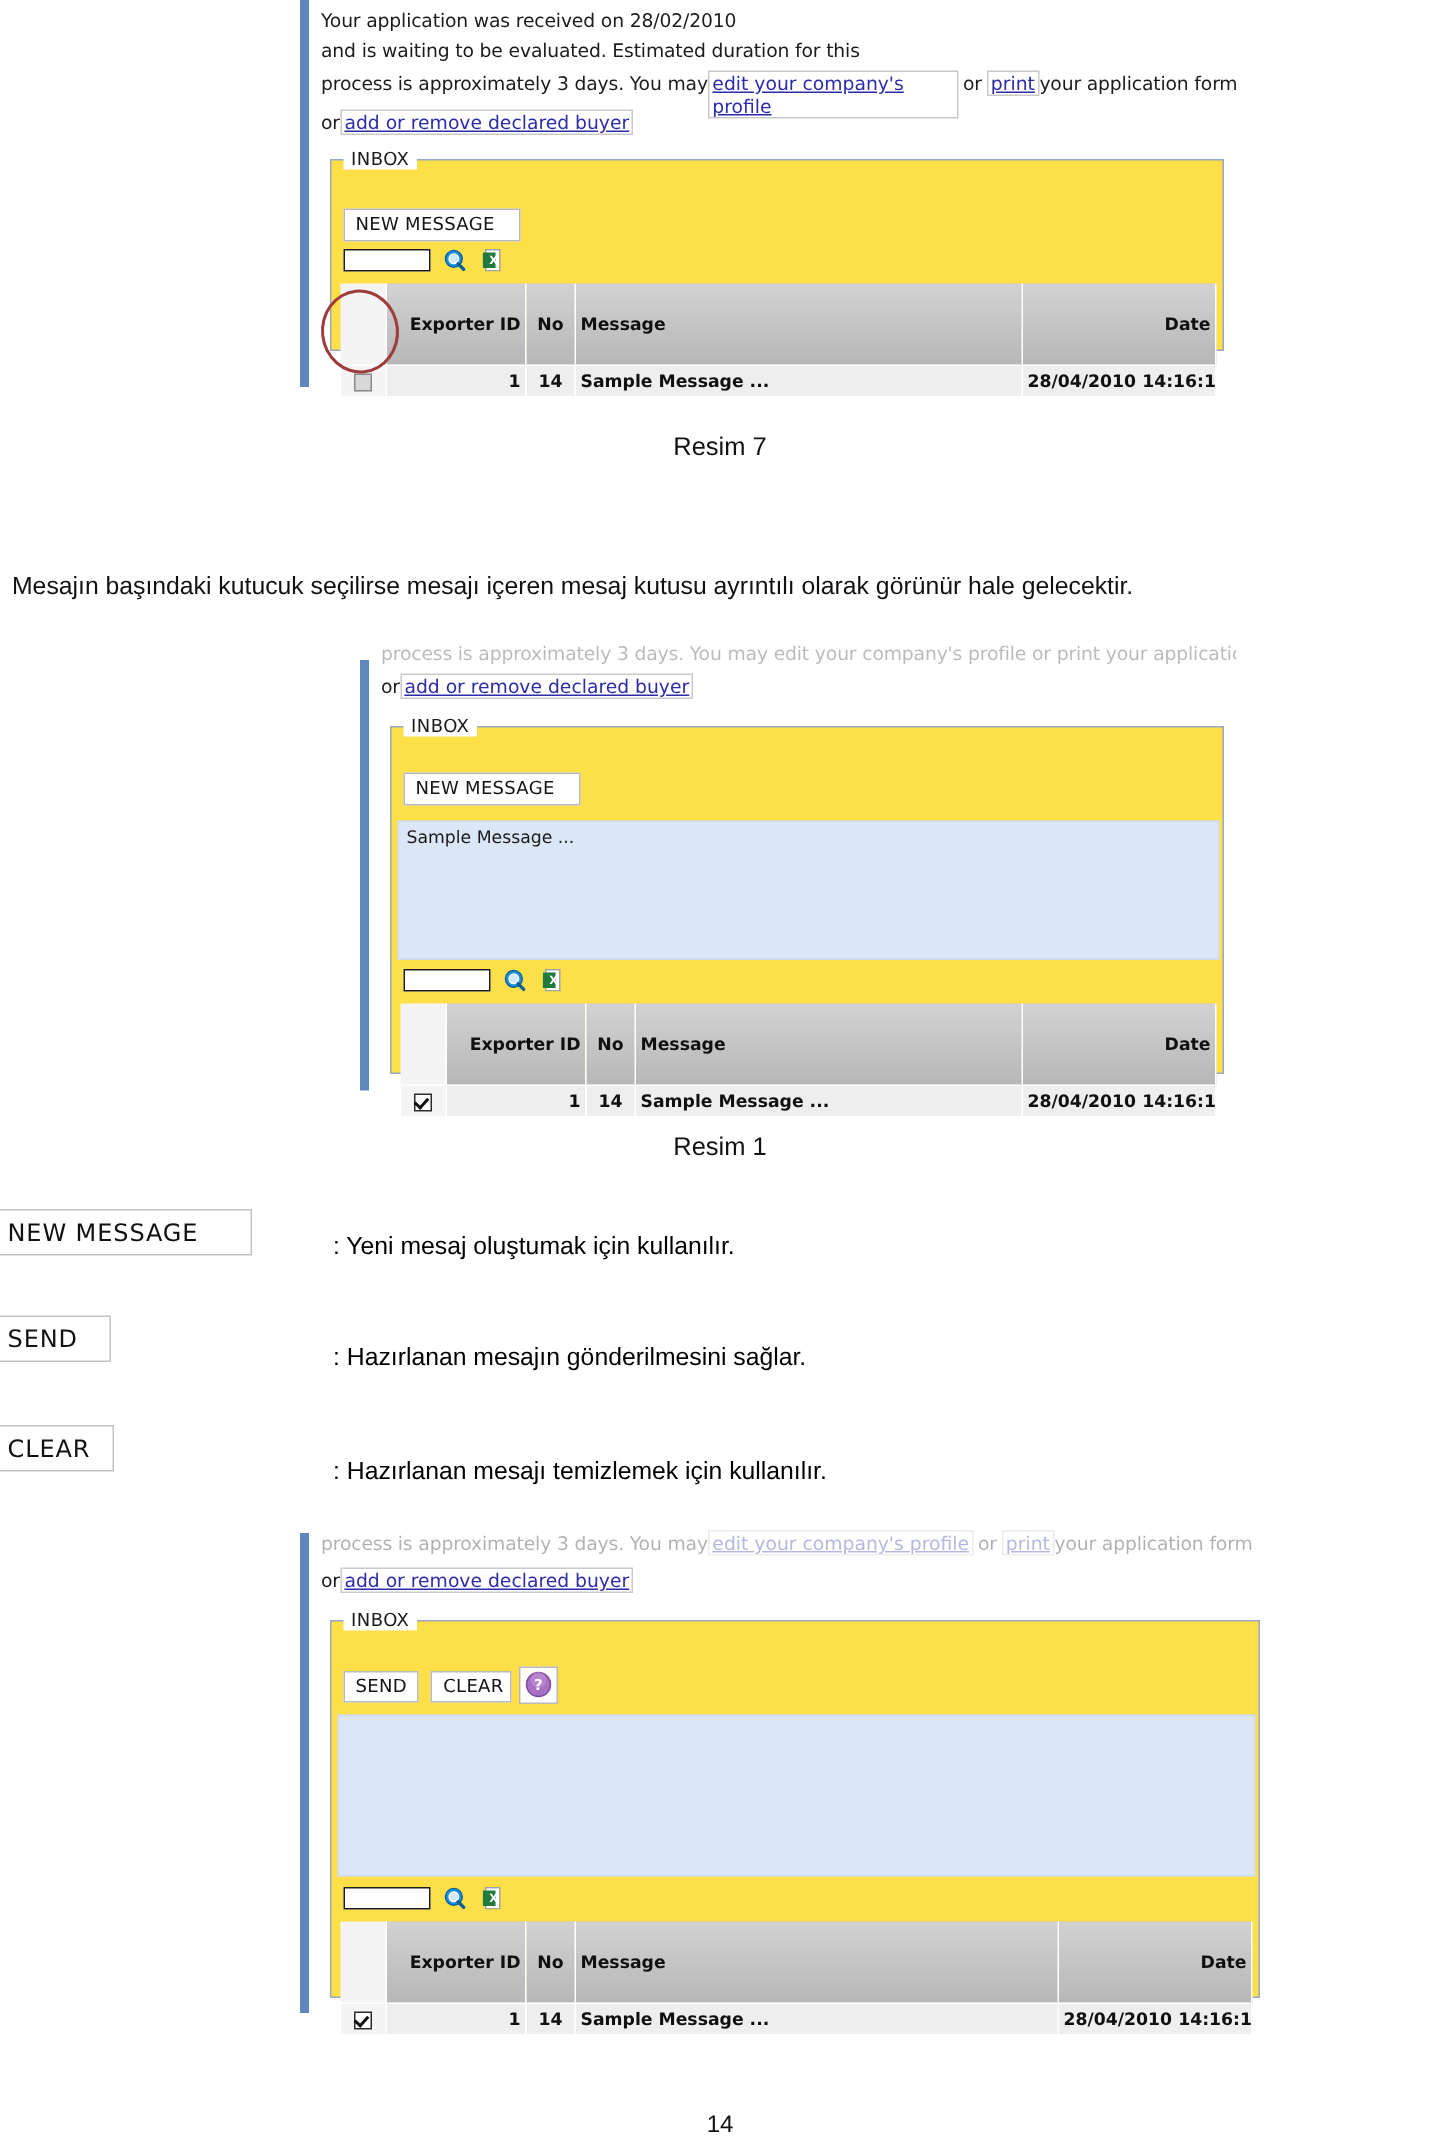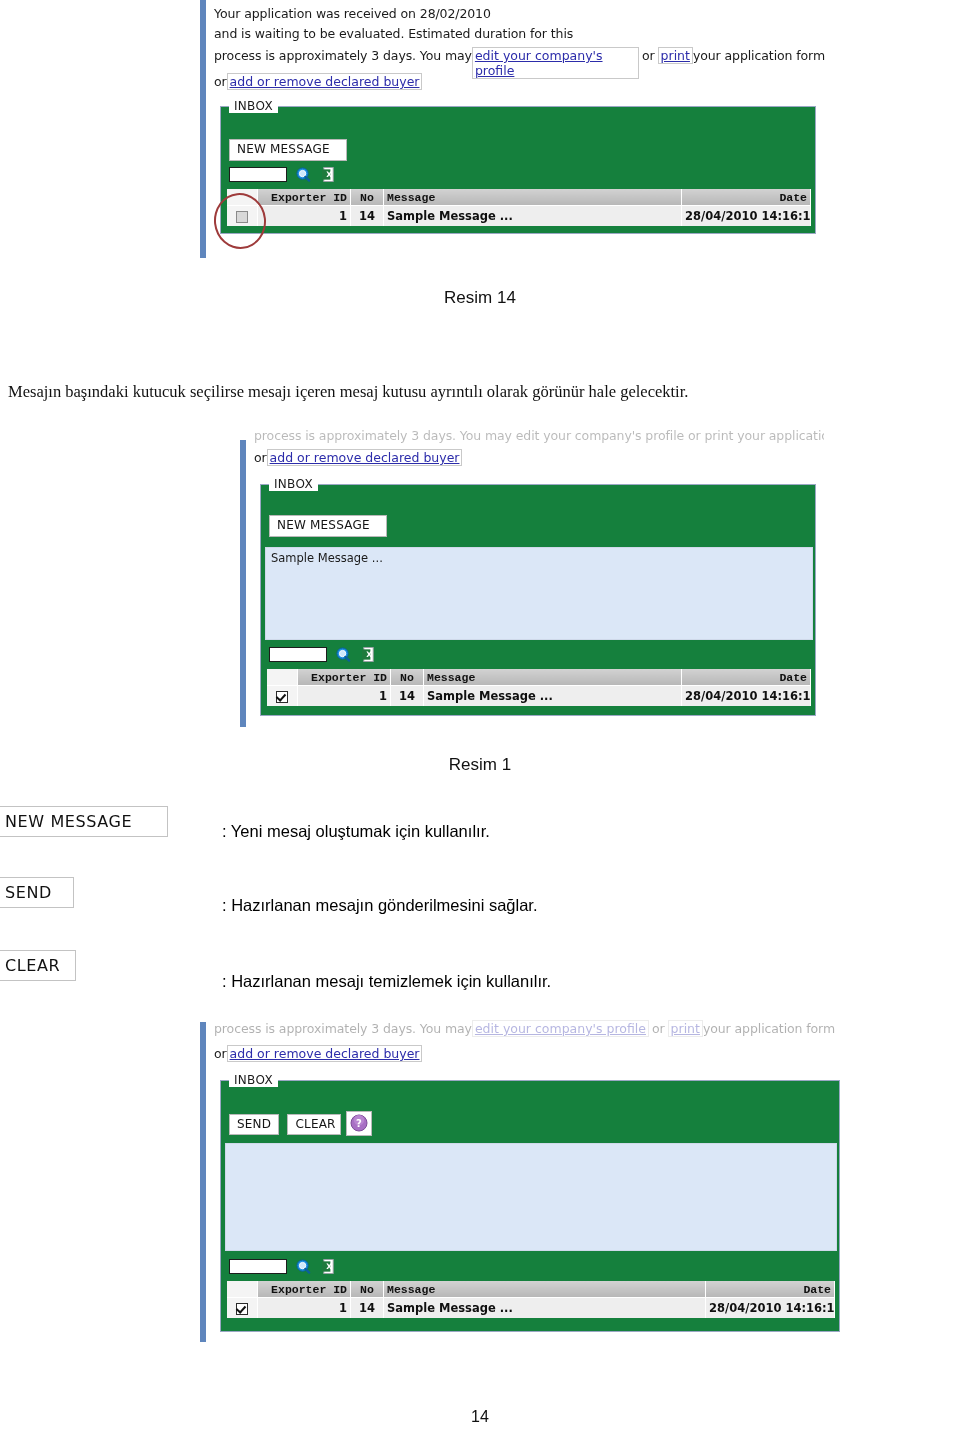--- a/index.html
+++ b/index.html
@@ -59,21 +59,21 @@
     background: #fff;
     font-family: "DejaVu Sans", sans-serif;
     font-size: 12.5px;
   }
   .plain-seg { padding: 0 3px; }
 
   
   .inbox {
     position: absolute;
     border: 1px solid #9aa7c4;
-    background: #15803d;
+    background: #fde047;
     box-sizing: border-box;
   }
   .inbox-legend {
     position: absolute;
     top: -8px;
     left: 8px;
     background: #ffffff;
     padding: 0 5px;
     font-family: "DejaVu Sans", sans-serif;
     font-size: 12px;
@@ -120,24 +120,23 @@
     table-layout: fixed;
     font-family: "DejaVu Sans", sans-serif;
     font-size: 11.5px;
     font-weight: bold;
     color: #101010;
   }
   .grid th {
     background: linear-gradient(#d2d2d2, #b7b7b7);
     border-right: 1px solid #ffffff;
     text-align: left;
-    padding: 0 3px;
+    padding: 19px 3px;
     font-weight: bold;
     height: 16px;
-    font-family: Liberation Mono, monospace;
   }
   .grid td {
     background: #eeeeee;
     border-right: 1px solid #ffffff;
     border-top: 1px solid #ffffff;
     padding: 2px 3px;
     height: 16px;
     overflow: hidden;
     white-space: nowrap;
   }
@@ -197,21 +196,21 @@
   
   .doc-caption {
     position: absolute;
     font-family: "Liberation Sans", sans-serif;
     font-size: 17px;
     color: #111111;
     white-space: nowrap;
   }
   .doc-para {
     position: absolute;
-    font-family: Liberation Serif, serif;
+    font-family: Liberation Sans, sans-serif;
     font-size: 16.5px;
     color: #111111;
     white-space: nowrap;
   }
   .legend-desc {
     position: absolute;
     font-family: "Liberation Sans", sans-serif;
     font-size: 16.5px;
     color: #000000;
     white-space: nowrap;
@@ -318,21 +317,21 @@
             <td class="c-date">28/04/2010 14:16:16</td>
           </tr>
         </tbody>
       </table>
     </div>
   </div>
 
   <div class="annot-ellipse" style="left:14px; top:193px; width:48px; height:52px;"></div>
 </div>
 
-<div class="doc-caption" style="left:0; right:0; top:288px; text-align:center;">Resim 14</div>
+<div class="doc-caption" style="left:0; right:0; top:288px; text-align:center;">Resim 7</div>
 
 <div class="doc-para" style="left:8px; top:382px;">Mesajın başındaki kutucuk seçilirse mesajı içeren mesaj kutusu ayrıntılı olarak görünür hale gelecektir.</div>
 
 <div class="shot" style="left:240px; top:432px; width:580px; height:295px;">
   <div class="shot-rail" style="top:8px;"></div>
   <div class="shot-inner">
 
     <div class="faded-strip app-text" style="left:0; top:-4px; width:570px;">process is approximately 3 days. You may edit your company's profile or print your application form</div>
 
     <div class="app-line" style="top:17px;">

